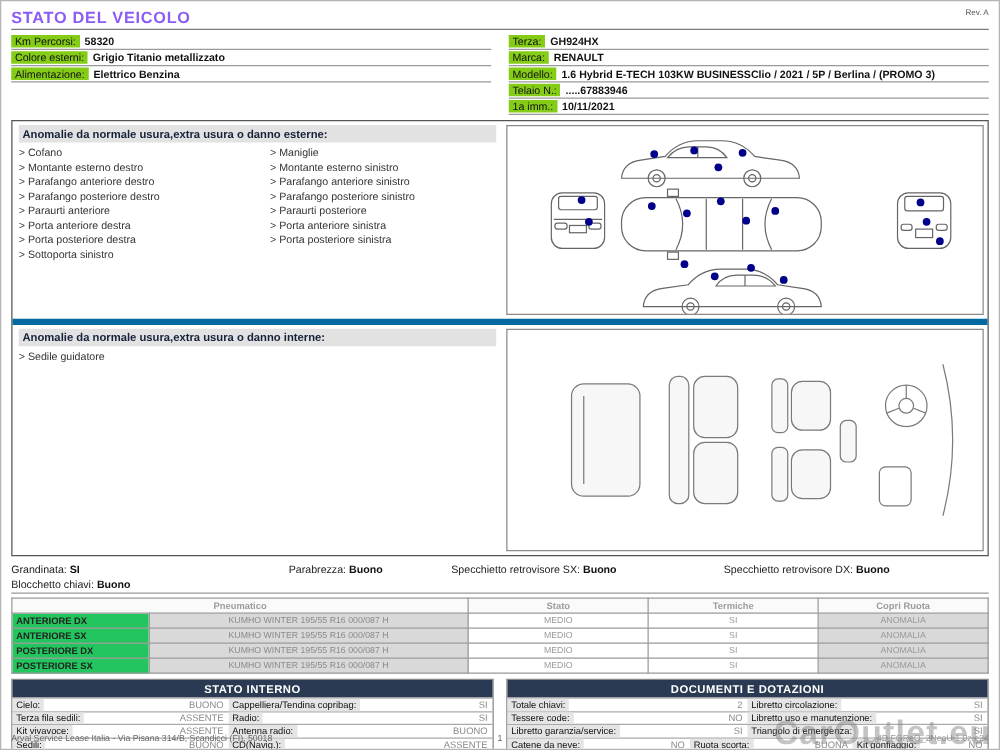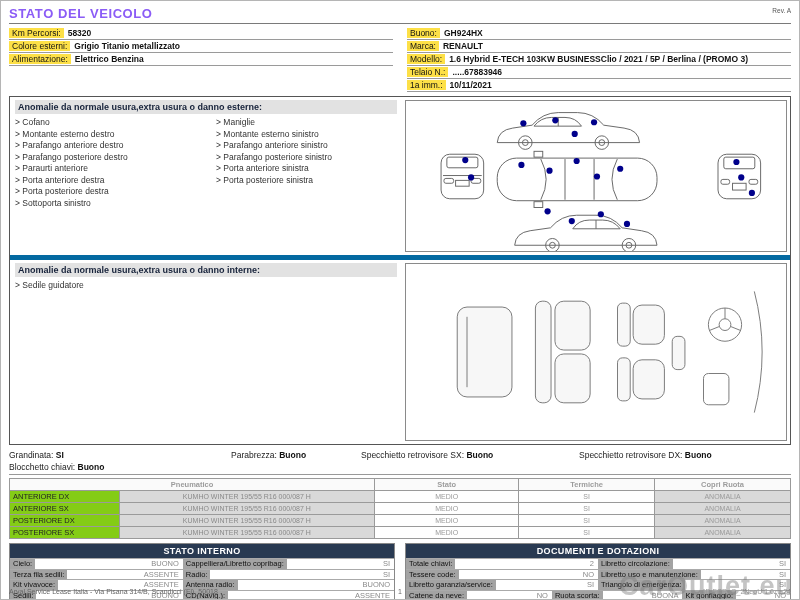--- a/index.html
+++ b/index.html
@@ -12,21 +12,21 @@
   
   .hdr { display:flex; justify-content:space-between; align-items:flex-start;
          border-bottom:1px solid #7a7a7a; padding-bottom:2px; }
   .title { font-size:13px; font-weight:bold; color:#8b5cf6; letter-spacing:.6px; }
   .rev { font-size:6.5px; color:#555; margin-top:1px; }
   
   .info { display:flex; gap:14px; margin-top:3px; }
   .info-col { flex:1; }
   .info-row { display:flex; align-items:flex-start; border-bottom:1px solid #9a9a9a;
               font-size:8.5px; padding:1px 0; min-height:12px; }
-  .ilbl { background:#fde047; padding:0 3px; flex:0 0 auto; margin-right:4px; color:#111; }
+  .ilbl { background:#84cc16; padding:0 3px; flex:0 0 auto; margin-right:4px; color:#111; }
   .ival { font-weight:bold; color:#111; line-height:10px; }
   
   .main-box { border:1px solid #555; margin-top:4px; }
   .section { display:flex; }
   .sec-ext { height:163px; border-bottom:5px solid #0369a1; }
   .sec-int { height:184px; }
   .sec-left { flex:0 0 392px; padding:3px 5px; }
   .sec-right { flex:1; padding:3px; }
   .diagram-frame { border:1px solid #8a8a8a; height:100%; background:#fff;
                    display:flex; align-items:center; justify-content:center; overflow:hidden; }
@@ -39,32 +39,32 @@
   
   .summary { margin-top:5px; font-size:8.5px; }
   .summary-line1 { display:grid; grid-template-columns:222px 130px 218px 1fr; }
   .s-label { color:#222; }
   .s-value { font-weight:bold; }
   .summary-line2 { margin-top:2px; border-bottom:1px solid #999; padding-bottom:2px; }
   
   .tire-table { width:100%; border-collapse:collapse; margin-top:3px; font-size:7px; }
   .tire-table th, .tire-table td { border:1px solid #9a9a9a; padding:1px 3px; height:9px; }
   .tire-table thead th { color:#9c9c9c; background:#fafafa; font-size:7.5px; font-weight:bold; text-align:center; }
-  td.pos { background:#84cc16; font-weight:normal; color:#222; font-size:7.5px; }
+  td.pos { background:#22c55e; font-weight:bold; color:#222; font-size:7.5px; }
   td.tname { background:#d9d9d9; color:#8a8a8a; text-align:center; }
   td.cc { text-align:center; color:#9a9a9a; }
   td.anom { background:#d9d9d9; }
   
   .bottom { display:flex; gap:10px; margin-top:4px; align-items:flex-start; }
   .bt { flex:1; border:1px solid #888; }
   .bt-header { background:#293a52; color:#fff; font-weight:bold; text-align:center;
                font-size:9px; padding:2px 12px; letter-spacing:.4px; }
   .bt-row { display:flex; border-top:1px solid #aaa; font-size:7.5px; min-height:10.5px; }
   .pair { flex:1; display:flex; }
-  .pair .lbl { background:#a3a3a3; padding:0 3px; color:#111; flex:0 0 auto; }
+  .pair .lbl { background:#e5e5e5; padding:0 3px; color:#111; flex:0 0 auto; }
   .pair .val { flex:1; text-align:right; color:#8a8a8a; padding:0 4px; }
   .p50 { flex:0 0 50%; }
   .p45 { flex:0 0 45%; }
   .p38 { flex:0 0 38%; }
   .p34 { flex:0 0 34%; }
   
   .footer { position:absolute; left:8px; right:8px; bottom:4px; font-size:7px; color:#666; }
   .f-page { position:absolute; left:50%; transform:translateX(-50%); }
   .f-code { position:absolute; right:0; color:#9a9a9a; }
   .watermark { position:absolute; right:6px; bottom:-3px; font-size:27px; font-weight:bold;
@@ -91,21 +91,21 @@
         <span class="ilbl">Colore esterni:</span>
         <span class="ival">Grigio Titanio metallizzato</span>
       </div>
       <div class="info-row">
         <span class="ilbl">Alimentazione:</span>
         <span class="ival">Elettrico Benzina</span>
       </div>
     </div>
     <div class="info-col">
       <div class="info-row">
-        <span class="ilbl">Buono:</span>
+        <span class="ilbl">Terza:</span>
         <span class="ival">GH924HX</span>
       </div>
       <div class="info-row">
         <span class="ilbl">Marca:</span>
         <span class="ival">RENAULT</span>
       </div>
       <div class="info-row">
         <span class="ilbl">Modello:</span>
         <span class="ival">1.6 Hybrid E-TECH 103KW BUSINESSClio / 2021 / 5P / Berlina / (PROMO 3)</span>
       </div>
@@ -134,20 +134,21 @@
             <div class="anom-item">Paraurti anteriore</div>
             <div class="anom-item">Porta anteriore destra</div>
             <div class="anom-item">Porta posteriore destra</div>
             <div class="anom-item">Sottoporta sinistro</div>
           </div>
           <div class="anom-col">
             <div class="anom-item">Maniglie</div>
             <div class="anom-item">Montante esterno sinistro</div>
             <div class="anom-item">Parafango anteriore sinistro</div>
             <div class="anom-item">Parafango posteriore sinistro</div>
+            <div class="anom-item">Paraurti posteriore</div>
             <div class="anom-item">Porta anteriore sinistra</div>
             <div class="anom-item">Porta posteriore sinistra</div>
           </div>
         </div>
       </div>
       <div class="sec-right">
         <div class="diagram-frame">
           <svg id="ext-svg" width="372" height="153" viewBox="0 0 380 158">
             <g stroke="#666" fill="none" stroke-width="1">
 
@@ -329,21 +330,21 @@
   <div class="bottom">
 
     <div class="bt">
       <div class="bt-header">STATO INTERNO</div>
       <div class="bt-row">
         <div class="pair p45">
             <span class="lbl">Cielo:</span>
             <span class="val">BUONO</span>
           </div>
         <div class="pair">
-            <span class="lbl">Cappelliera/Libretto copribag:</span>
+            <span class="lbl">Cappelliera/Tendina copribag:</span>
             <span class="val">SI</span>
           </div>
       </div>
       <div class="bt-row">
         <div class="pair p45">
             <span class="lbl">Terza fila sedili:</span>
             <span class="val">ASSENTE</span>
           </div>
         <div class="pair">
             <span class="lbl">Radio:</span>

